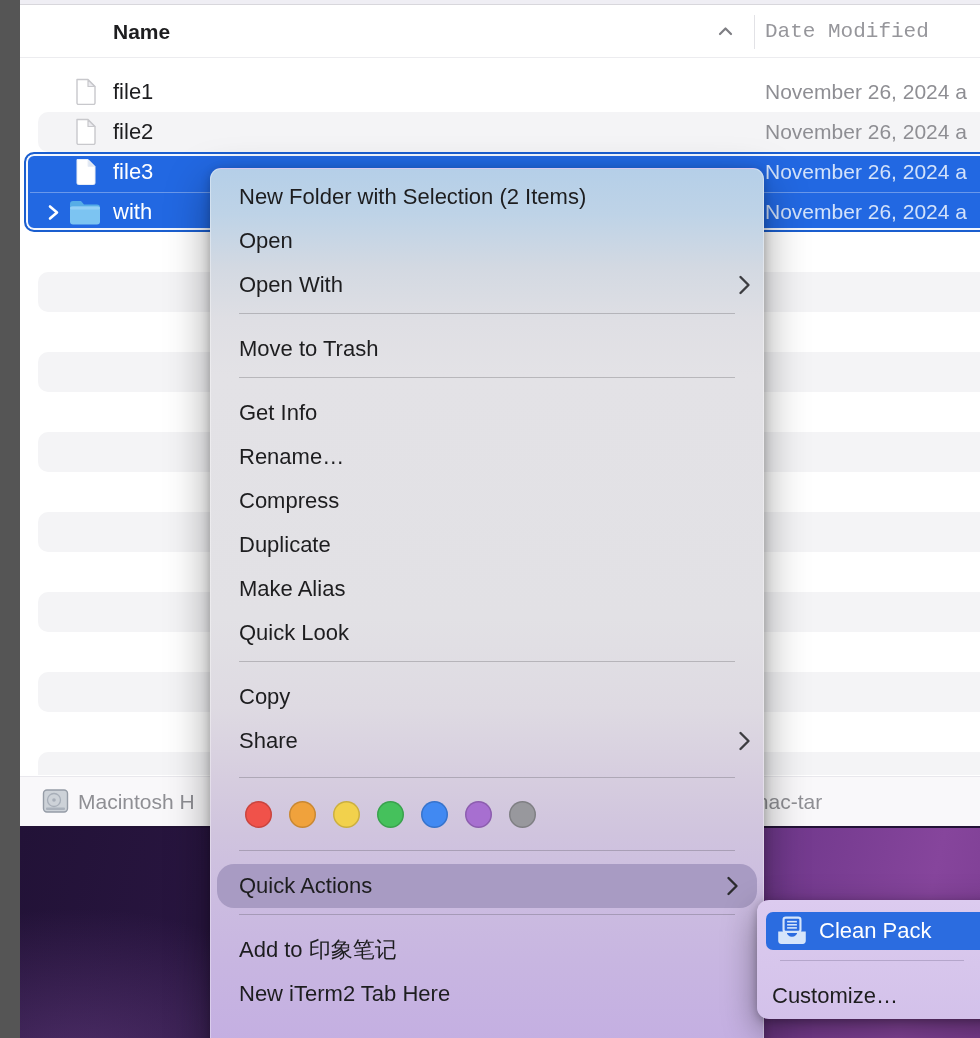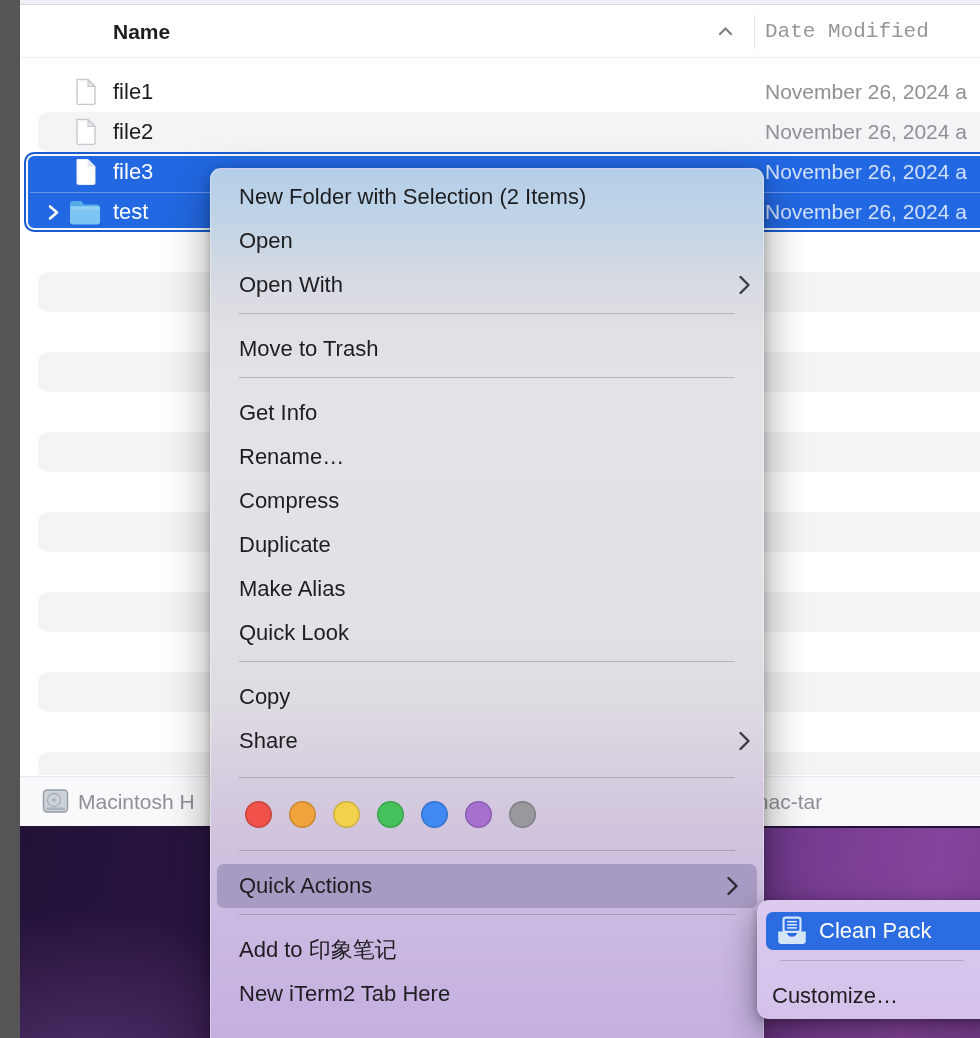--- a/index.html
+++ b/index.html
@@ -70,21 +70,21 @@
     background:linear-gradient(180deg,
       #b5cfe8 0%, #bed3e7 5%, #d3d9e2 11%, #dfdfe4 17%, #e3e2e6 23%,
       #e2e1e5 50%, #dedae2 60%, #d6cddf 68%, #d0c4de 74%, #ccbde0 80%,
       #c8b6e1 88%, #c3ade2 100%);
     box-shadow: 0 16px 44px rgba(0,0,0,.38), 0 2px 10px rgba(0,0,0,.22);
     border:1px solid rgba(255,255,255,.35);
   }
   .menu-item { height:44px; display:flex; align-items:center; justify-content:space-between;
     padding:0 12px 0 28px; font-size:22px; color:#1d1d1f; }
   .menu-item .chev { flex:0 0 auto; margin-left:12px; display:flex; align-items:center; }
-  .menu-item.highlight { background:#a89bc3; border-radius:7px; margin:0 6px; padding:0 18px 0 22px; }
+  .menu-item.highlight { background:#a89bc3; border-radius:17px; margin:0 6px; padding:0 18px 0 22px; }
   .menu-sep { height:1px; background:rgba(60,60,67,.26); margin:6px 28px 13px; }
   .menu-sep.pre-tags { margin:14px 28px 12px; }
   .menu-sep.pre-qa { margin:12px 28px 13px; }
   .tag-row { height:48px; display:flex; align-items:center; gap:17px; padding-left:34px; }
   .tag-dot { width:27px; height:27px; border-radius:50%;
     box-shadow: inset 0 0 0 1.5px rgba(0,0,0,.16); }
 
   
   .submenu { position:absolute; left:737px; top:900px; width:258px; height:119px;
     border-radius:12px; z-index:11;
@@ -171,21 +171,21 @@
           <polyline points="3,2.5 10,8.5 3,14.5" fill="none" stroke="#ffffff" stroke-width="2.6" stroke-linecap="round" stroke-linejoin="round"></polyline>
         </svg>
     </span>
     <span class="folder-icon">
       <svg width="32" height="25" viewBox="0 0 32 25">
           <path d="M1 4 a3 3 0 0 1 3 -3 h8 l3 3.5 h13 a3 3 0 0 1 3 3 v1.5 H1 Z" fill="#56ade6"></path>
           <rect x="1" y="6.5" width="30" height="18" rx="3" fill="#7cc4f2"></rect>
           <rect x="1" y="6.5" width="30" height="3" rx="1.5" fill="#93d0f6"></rect>
         </svg>
     </span>
-    <span class="fname">test</span>
+    <span class="fname">with</span>
     <span class="fdate">November 26, 2024 a</span>
   </div>
 
   <div class="statusbar">
     <span class="hdd-icon">
       <svg width="27" height="26" viewBox="0 0 27 26">
           <rect x="1.5" y="2" width="24" height="22" rx="3.5" fill="#cdd2d8" stroke="#959ca6" stroke-width="1.4"></rect>
           <circle cx="12" cy="12" r="6.5" fill="none" stroke="#a7aeb8" stroke-width="1.3"></circle>
           <circle cx="12" cy="12" r="1.8" fill="#a7aeb8"></circle>
           <rect x="4" y="19.5" width="19" height="2.4" rx="1" fill="#aab1bb"></rect>

